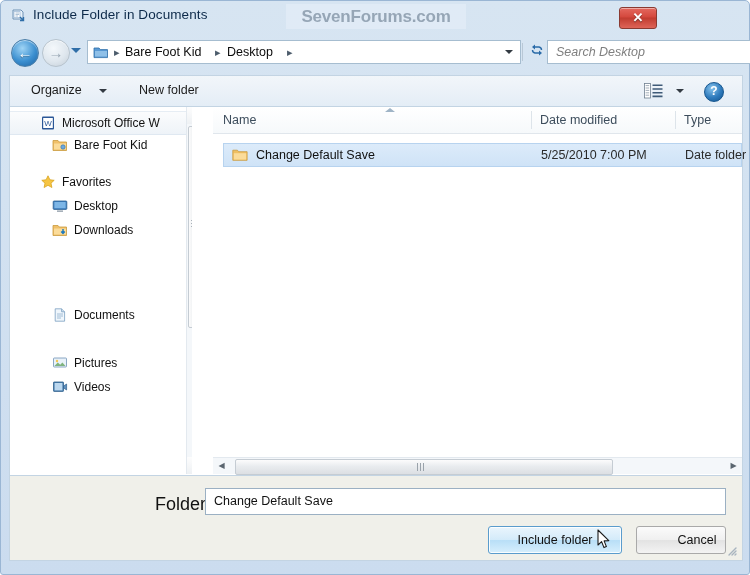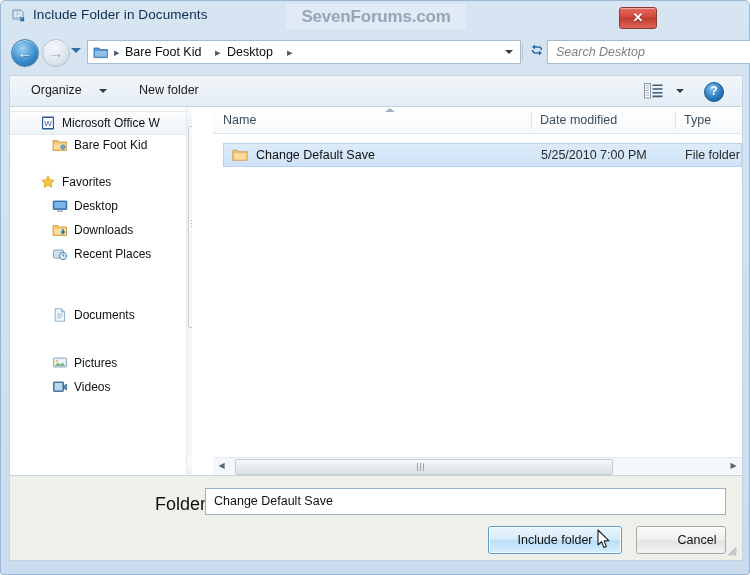--- a/index.html
+++ b/index.html
@@ -666,30 +666,20 @@
         <div class="nav-item-icon" style="left:42px">
           <svg width="16" height="16" viewBox="0 0 16 16">
             <path d="M1 3.5 h5 l1.3 1.5 h7.2 v8.5 h-13.5 z" fill="#f0c06a" stroke="#c99a3e" stroke-width="0.8"></path>
             <path d="M2 6.5 h12 v6 h-12 z" fill="#fbdc9a"></path>
             <path d="M11 7 v3.6 M9.2 9.4 l1.8 2 1.8 -2" stroke="#1f7bbf" stroke-width="1.5" fill="none"></path>
           </svg>
         </div>
         <div class="nav-item-label" style="left:64px">Downloads</div>
       </div>
 
-      <div class="nav-item" style="top:136px">
-        <div class="nav-item-icon" style="left:42px">
-          <svg width="16" height="16" viewBox="0 0 16 16">
-            <rect x="1.5" y="4" width="10" height="8" rx="1" fill="#cfe0ef" stroke="#6f92b5" stroke-width="0.8"></rect>
-            <circle cx="11" cy="10" r="3.6" fill="#e9f2fa" stroke="#3a6e9e" stroke-width="0.9"></circle>
-            <path d="M11 8 v2 h1.6" stroke="#3a6e9e" stroke-width="1" fill="none"></path>
-          </svg>
-        </div>
-        <div class="nav-item-label" style="left:64px">Recent Places</div>
-      </div>
 
 
       <div class="nav-item" style="top:197px">
         <div class="nav-item-icon" style="left:42px">
           <svg width="16" height="16" viewBox="0 0 16 16">
             <path d="M3.2 1.8 h6.4 l3 3 v9.4 h-9.4 z" fill="#eff6fc" stroke="#7a9ec0" stroke-width="0.8"></path>
             <path d="M9.6 1.8 v3 h3" fill="#cfe0ef" stroke="#7a9ec0" stroke-width="0.8"></path>
             <path d="M5 7 h6 M5 9 h6 M5 11 h4" stroke="#8fb0cc" stroke-width="0.8"></path>
           </svg>
         </div>
@@ -742,21 +732,21 @@
 
       <div id="file-row">
         <div id="file-row-icon">
           <svg width="16" height="14" viewBox="0 0 16 14">
             <path d="M0.8 2.2 h4.6 l1.3 1.5 h8.4 v8.6 h-14.3 z" fill="#efbf62" stroke="#c99a3e" stroke-width="0.8"></path>
             <path d="M1.8 5.2 h12.4 v6.4 h-12.4 z" fill="#fbdc9a"></path>
           </svg>
         </div>
         <div class="cell" style="left:32px">Change Default Save</div>
         <div class="cell cell-dim" style="left:317px">5/25/2010 7:00 PM</div>
-        <div class="cell cell-dim" style="left:461px">File folder</div>
+        <div class="cell cell-dim" style="left:461px">Date folder</div>
       </div>
 
       <div id="hscroll">
         <div class="hs-arrow" id="hs-arrow-left">◀</div>
         <div id="hscroll-thumb">
           <div id="hscroll-thumb-grip"></div>
         </div>
         <div class="hs-arrow" id="hs-arrow-right">▶</div>
       </div>
     </div>

